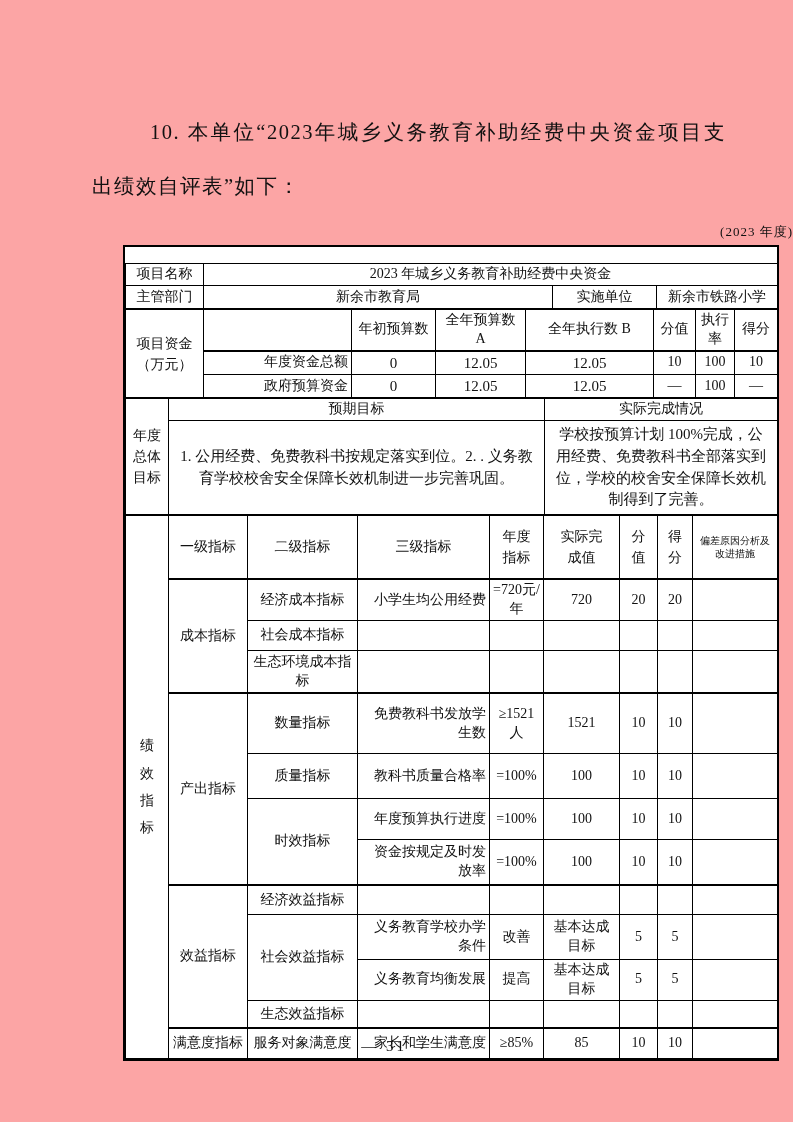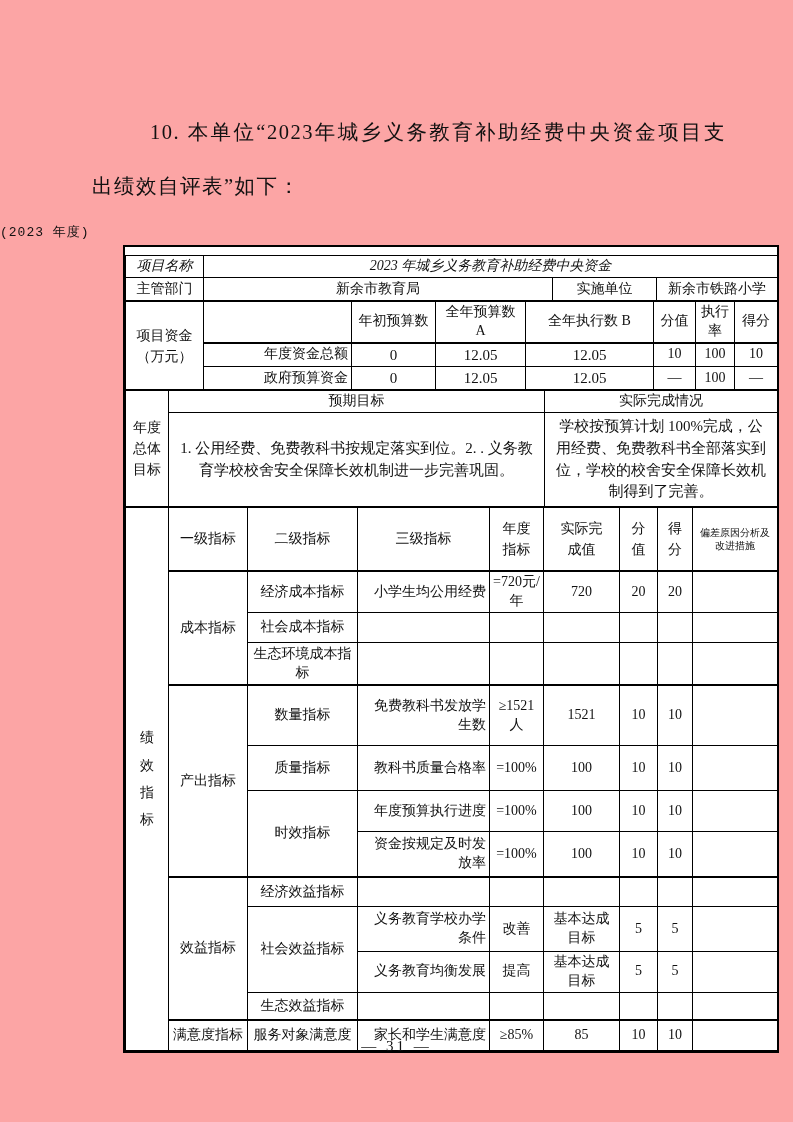--- a/index.html
+++ b/index.html
@@ -15,26 +15,26 @@
     font-size: 20.5px; line-height: 54px; letter-spacing: 1.5px;
     text-indent: 58px; text-align: justify;
   }
   .doc-title {
     position: absolute; left: 0; top: 174px; width: 100%; text-align: center;
     font-family: "Liberation Sans", "DejaVu Sans", sans-serif;
     font-weight: bold; font-size: 30px; letter-spacing: 2px;
   }
   .doc-subtitle {
     position: absolute; left: 0; top: 223px; width: 100%;
-    text-align: left; font-size: 13px; letter-spacing: 1px; font-family: Liberation Mono, monospace;
+    text-align: right; font-size: 13px; letter-spacing: 1px;
   }
 
   .tablewrap { position: absolute; left: 123px; top: 245px; width: 656px; border: 2px solid #000; background: #fff; }
   table.t { border-collapse: collapse; table-layout: fixed; width: 652px; margin-top: -1px; }
-  table.t:first-child { margin-top: 8px; font-style: italic; }
+  table.t:first-child { margin-top: 16px; }
   table.thick { border-top: 2px solid #000; }
   .t td { border: 1px solid #000; text-align: center; vertical-align: middle; font-size: 14px; line-height: 1.35; padding: 1px 3px; overflow: hidden; }
   td.bb2 { border-bottom-width: 2px; }
   tr.gt > td { border-top-width: 2px; }
   td.left { text-align: right; padding-left: 9px; }
   td.goal-cell { font-size: 15px; padding: 3px 8px; line-height: 1.45; }
   td.num { font-size: 15px; }
   td.small { font-size: 10px; }
   .vstack { display: inline-block; word-break: break-all; line-height: 1.5; vertical-align: middle; }
   .w16 { width: 16px; }

